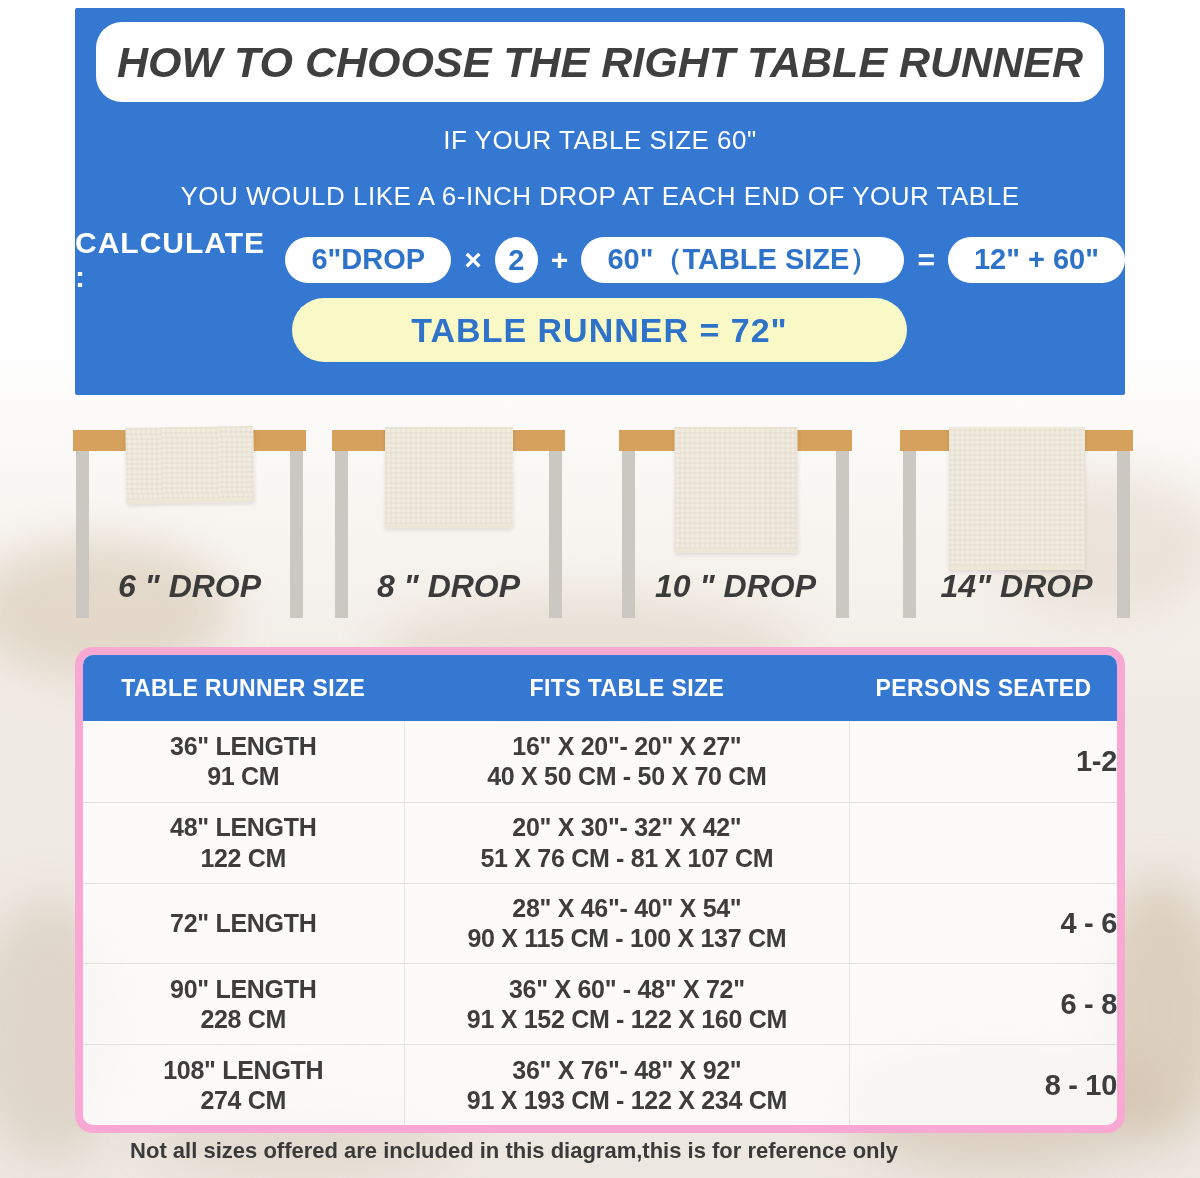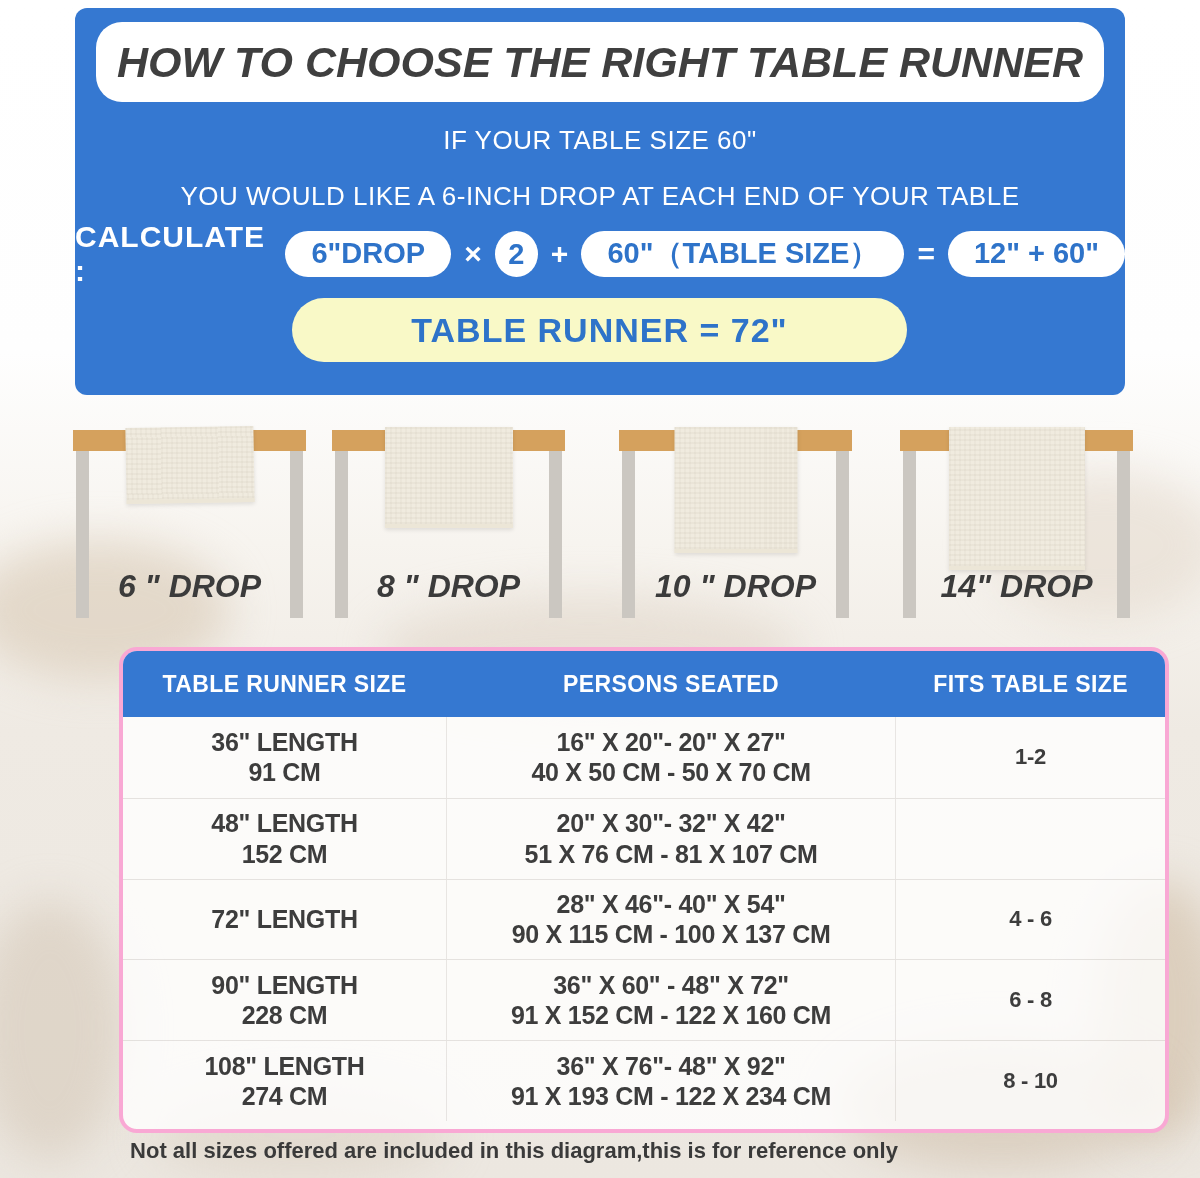--- a/index.html
+++ b/index.html
@@ -16,36 +16,36 @@
   .b3 { left:990px; top:470px; width:230px; height:150px; background:rgba(225,214,200,.5); }
   .b4 { left:1095px; top:880px; width:130px; height:260px; background:rgba(205,185,160,.55); }
   .b5 { left:-25px; top:900px; width:150px; height:260px; background:rgba(210,195,178,.5); }
   .b6 { left:840px; top:1040px; width:320px; height:130px; background:rgba(200,180,155,.45); }
   .b7 { left:150px; top:1090px; width:300px; height:90px; background:rgba(216,203,188,.45); }
 
   
   .top-panel {
     position:absolute; z-index:2;
     left:75px; top:8px; width:1050px; height:387px;
-    background:#3578d1; border-radius:12px;text-decoration:underline;
+    background:#3578d1; border-radius:2px;text-decoration:underline;
   }
   .title-box {
     position:absolute; left:21px; top:14px; width:1008px; height:80px;
     background:#ffffff; border-radius:26px;
     display:flex; align-items:center; justify-content:center;
   }
   .title-box h1 {
     font-size:43px; font-weight:bold; font-style:italic;
     color:#3f3f3f; letter-spacing:0px; white-space:nowrap;
   }
   .subtitle { position:absolute; width:100%; text-align:center; color:#ffffff; font-size:26px; letter-spacing:.5px; }
   .sub1 { top:117px; }
   .sub2 { top:155px;margin-top:18px; }
   .calc-row {
-    position:absolute; top:220px; left:0; width:100%; height:52px;
+    position:absolute; top:226px; left:0; width:100%; height:52px;
     display:flex; align-items:center; justify-content:center; gap:13px;
   }
   .calc-label { color:#ffffff; font-weight:bold; font-size:30px; letter-spacing:1px; }
   .pill {
     background:#ffffff; color:#2e73c9; font-weight:bold; font-size:29px;
     border-radius:26px; padding:7px 26px; white-space:nowrap; line-height:1.1;
   }
   .op { color:#ffffff; font-weight:bold; font-size:30px; }
   .circle {
     width:46px; height:46px; background:#ffffff; border-radius:50%;
@@ -82,42 +82,41 @@
   .drop-label {
     position:absolute; top:138px; left:0; width:100%;
     text-align:center; font-size:32px; font-weight:bold; font-style:italic;
     color:#3b3b3b; white-space:nowrap;
   }
 
   
   .bottom-panel {
     position:absolute; z-index:2;
     left:75px; top:647px; width:1050px; height:486px;
-    border:4px solid #f9a8d4; border-radius:18px;
+    border:8px solid #f9a8d4; border-radius:18px;
     background:rgba(255,255,255,.80);
     overflow:hidden;
-    margin-left:44px;
   }
   .chart-header {
     width:100%; height:66px; background:#3578d1;
     display:grid; grid-template-columns:31% 43.2% 25.8%;
     align-items:center;
   }
   .hcell { text-align:center; color:#ffffff; font-weight:bold; font-size:23px; letter-spacing:.4px; }
   .chart-body { width:100%; }
   .row {
     display:grid; grid-template-columns:31% 43.2% 25.8%;
     height:80.8px; align-items:center;
     border-top:1px solid rgba(110,100,90,.16);
   }
   .row:first-child { border-top:none; }
   .cell { text-align:center; color:#3d3d3d; font-weight:bold; letter-spacing:-.3px; }
   .cell .l1, .cell .l2 { font-size:25px; line-height:1.22; white-space:nowrap; }
   .cell.c2 { border-left:1px solid rgba(110,100,90,.14); border-right:1px solid rgba(110,100,90,.14); height:100%; display:flex; flex-direction:column; justify-content:center; }
-  .cell.persons { font-size:22px; }
+  .cell.persons { font-size:29px;text-align:right; }
 
   .note {
     position:absolute; z-index:2; left:0; top:1138px; width:1028px;
     text-align:center; font-size:22px; font-weight:bold; color:#3a3a3a;
   }
 </style>
 </head>
 <body>
 
 <div class="blob b1"></div>
@@ -174,41 +173,41 @@
     <div class="leg right"></div>
     <div class="tabletop"></div>
     <div class="runner"></div>
     <div class="drop-label">14" DROP</div>
   </div>
 </section>
 
 <section class="bottom-panel">
   <div class="chart-header">
     <div class="hcell">TABLE RUNNER SIZE</div>
+    <div class="hcell">FITS TABLE SIZE</div>
     <div class="hcell">PERSONS SEATED</div>
-    <div class="hcell">FITS TABLE SIZE</div>
   </div>
   <div class="chart-body">
 
     <div class="row">
       <div class="cell c1">
         <div class="l1">36" LENGTH</div>
         <div class="l2">91 CM</div>
       </div>
       <div class="cell c2">
         <div class="l1">16" X 20"- 20" X 27"</div>
         <div class="l2">40 X 50 CM - 50 X 70 CM</div>
       </div>
       <div class="cell c3 persons">1-2</div>
     </div>
 
     <div class="row">
       <div class="cell c1">
         <div class="l1">48" LENGTH</div>
-        <div class="l2">152 CM</div>
+        <div class="l2">122 CM</div>
       </div>
       <div class="cell c2">
         <div class="l1">20" X 30"- 32" X 42"</div>
         <div class="l2">51 X 76 CM - 81 X 107 CM</div>
       </div>
     </div>
 
     <div class="row">
       <div class="cell c1">
         <div class="l1">72" LENGTH</div>

